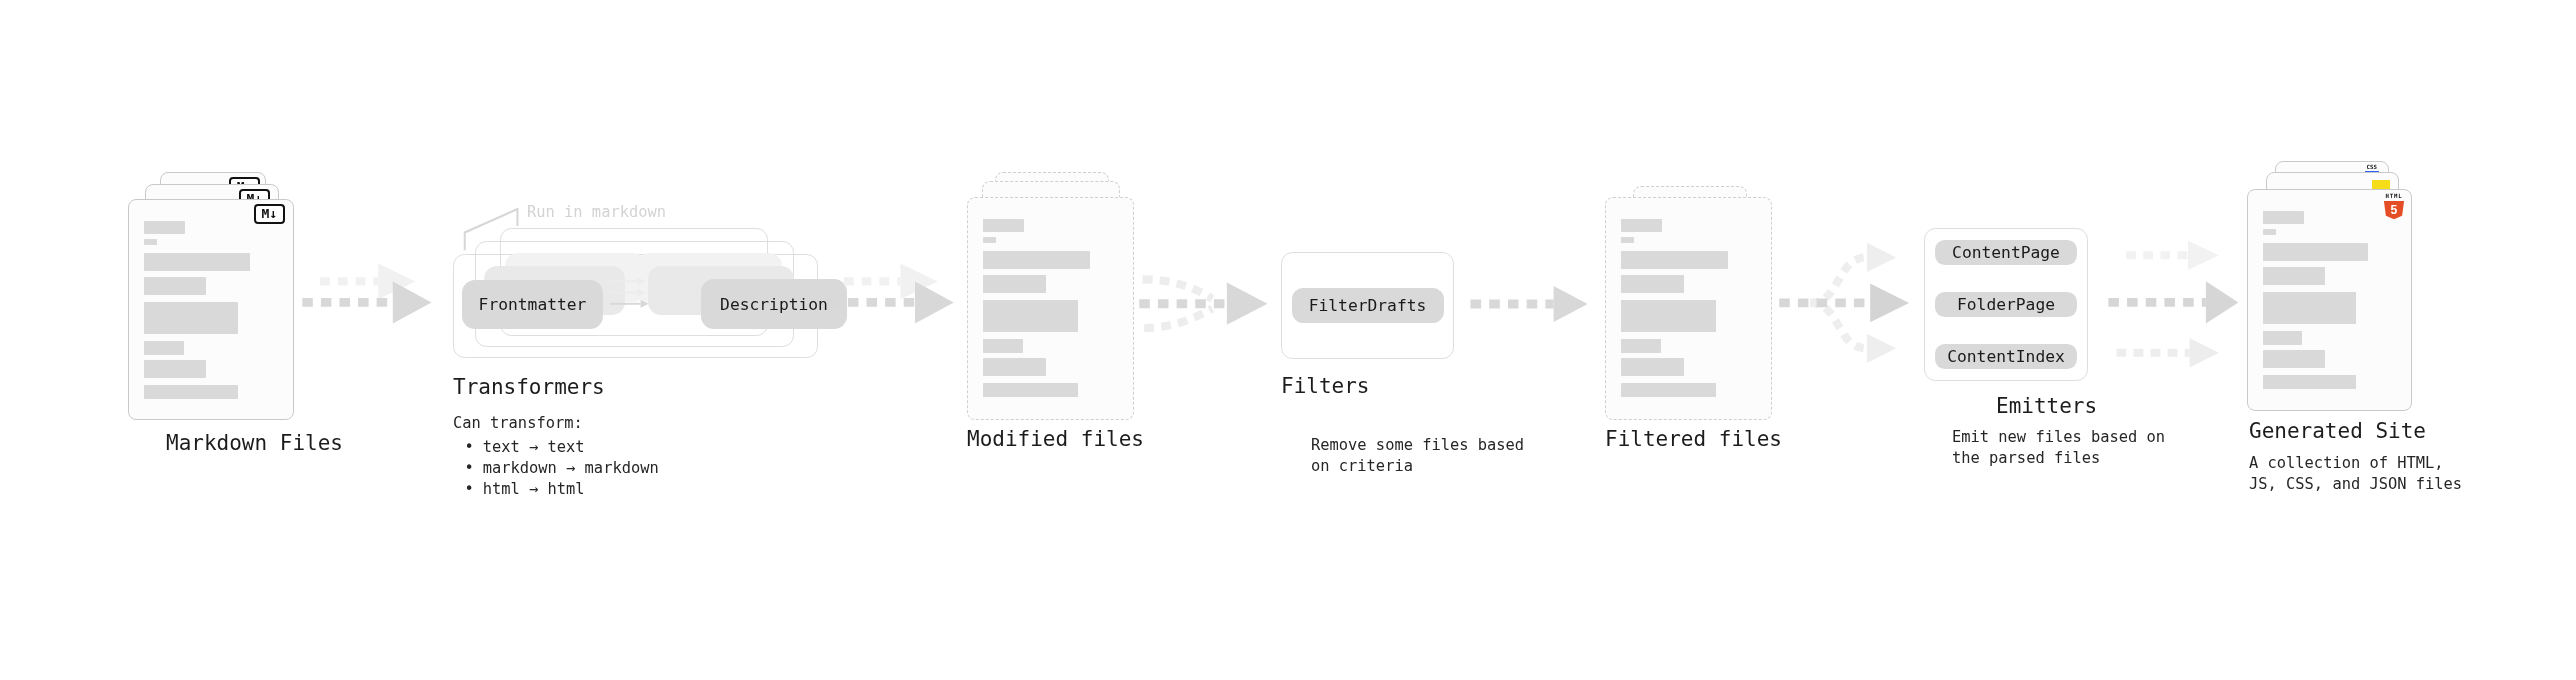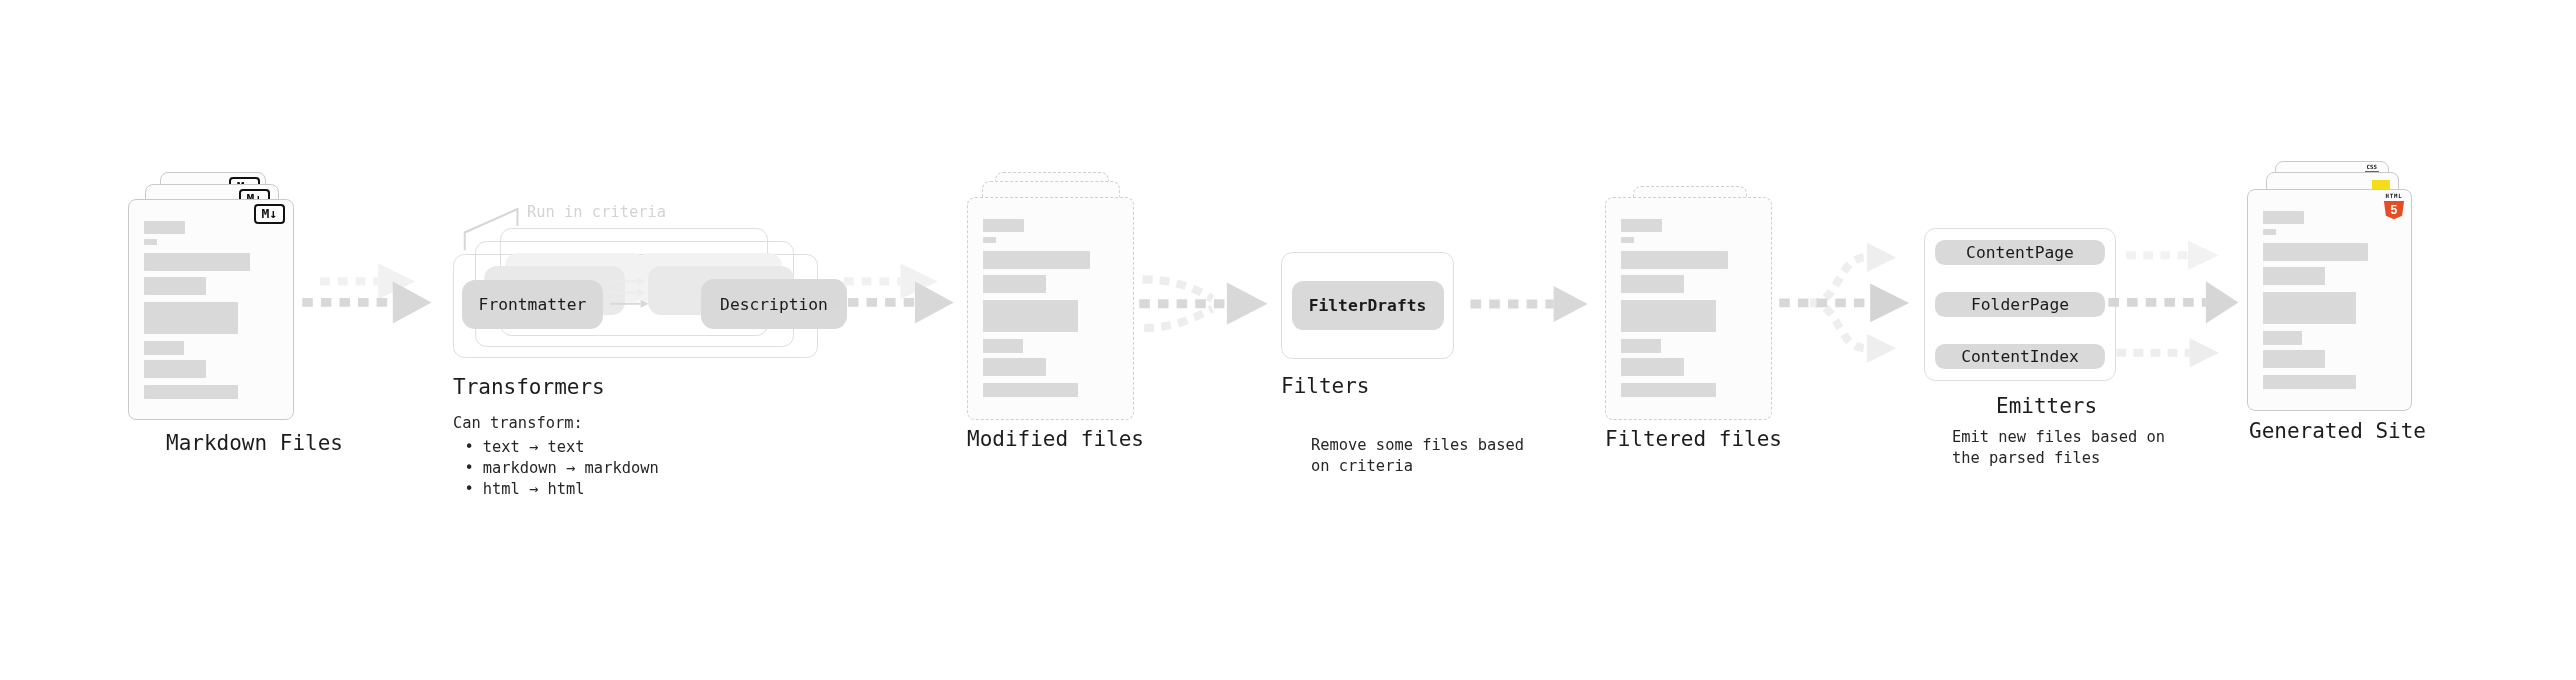--- a/index.html
+++ b/index.html
@@ -73,21 +73,21 @@
   <svg class="abs" style="left:297px;top:262px;" width="148" height="63" viewBox="0 0 182 78">
     <line x1="28" y1="24" x2="100" y2="24" stroke="#f1f1f1" stroke-width="10" stroke-dasharray="12 10"></line>
     <polygon points="100,2 146,24 100,46" fill="#f1f1f1"></polygon>
     <line x1="6" y1="50" x2="118" y2="50" stroke="#d8d8d8" stroke-width="11" stroke-dasharray="13 10"></line>
     <polygon points="118,24 166,50 118,76" fill="#d8d8d8"></polygon>
   </svg>
 
   <svg class="abs" style="left:455px;top:195px;" width="73" height="62" viewBox="0 0 90 76">
     <polyline points="12,68 12,46 77,17 77,38" fill="none" stroke="#d6d6d6" stroke-width="2.5"></polyline>
   </svg>
-  <div class="callout-text" style="left:527px;top:203px;">Run in criteria</div>
+  <div class="callout-text" style="left:527px;top:203px;">Run in markdown</div>
 
   <div class="stackbox" style="left:500px;top:228px;width:268px;height:108px;"></div>
   <div class="stackbox" style="left:475px;top:241px;width:319px;height:106px;"></div>
   <div class="stackbox" style="left:453px;top:254px;width:365px;height:104px;"></div>
 
   <div class="btn ghost2" style="left:505px;top:253px;width:141px;height:49px;"></div>
   <div class="btn ghost1" style="left:484px;top:266px;width:141px;height:49px;"></div>
   <div class="btn ghost2" style="left:636px;top:253px;width:146px;height:49px;"></div>
   <div class="btn ghost1" style="left:648px;top:266px;width:146px;height:49px;"></div>
 
@@ -144,21 +144,21 @@
   <div class="title" style="left:967px;top:427px;">Modified files</div>
 
   <svg class="abs" style="left:1136px;top:268px;" width="138" height="73" viewBox="0 0 170 90">
     <path d="M 8 14 C 45 14 72 24 94 38" fill="none" stroke="#ededed" stroke-width="10" stroke-dasharray="12 9"></path>
     <path d="M 10 74 C 45 74 72 62 94 50" fill="none" stroke="#ededed" stroke-width="10" stroke-dasharray="12 9"></path>
     <line x1="4" y1="44" x2="112" y2="44" stroke="#d8d8d8" stroke-width="11" stroke-dasharray="13 10"></line>
     <polygon points="112,18 162,44 112,70" fill="#d8d8d8"></polygon>
   </svg>
 
   <div class="panel" style="left:1281px;top:252px;width:173px;height:107px;display:flex;align-items:center;justify-content:center;">
-    <div class="pill" style="width:152px;height:49px;border-radius:11.4px;font-weight:bold;">FilterDrafts</div>
+    <div class="pill" style="width:152px;height:35px;border-radius:11.4px;">FilterDrafts</div>
   </div>
   <div class="title" style="left:1281px;top:374px;">Filters</div>
   <div class="caption" style="left:1311px;top:410px;margin-top:25px;">Remove some files based
 on criteria</div>
 
   <svg class="abs" style="left:1464px;top:281px;" width="127" height="46" viewBox="0 0 156 56">
     <line x1="8" y1="28" x2="110" y2="28" stroke="#d8d8d8" stroke-width="11" stroke-dasharray="13 10"></line>
     <polygon points="110,6 152,28 110,50" fill="#d8d8d8"></polygon>
   </svg>
 
@@ -179,21 +179,21 @@
 
   <svg class="abs" style="left:1776px;top:241px;" width="138" height="127" viewBox="0 0 170 156">
     <path d="M 42 76 C 66 76 72 54 82 40 C 88 29 96 21 110 20" fill="none" stroke="#eeeeee" stroke-width="10" stroke-dasharray="11 9"></path>
     <polygon points="112,2 148,20 112,38" fill="#eeeeee"></polygon>
     <path d="M 42 76 C 66 76 72 98 82 112 C 88 123 96 131 110 132" fill="none" stroke="#eeeeee" stroke-width="10" stroke-dasharray="11 9"></path>
     <polygon points="112,114 148,132 112,150" fill="#eeeeee"></polygon>
     <line x1="4" y1="76" x2="116" y2="76" stroke="#d7d7d7" stroke-width="11" stroke-dasharray="13 10"></line>
     <polygon points="116,52 164,76 116,100" fill="#d4d4d4"></polygon>
   </svg>
 
-  <div class="panel" style="left:1924px;top:228px;width:192px;height:153px;display:flex;flex-direction:column;gap:27px;padding:10.6px 9.8px;">
+  <div class="panel" style="left:1924px;top:228px;width:164px;height:153px;display:flex;flex-direction:column;gap:27px;padding:10.6px 9.8px;">
     <div class="pill" style="height:36px;">ContentPage</div>
     <div class="pill" style="height:36px;">FolderPage</div>
     <div class="pill" style="height:36px;">ContentIndex</div>
   </div>
   <div class="title" style="left:1996px;top:394px;">Emitters</div>
   <div class="caption" style="left:1924px;top:427px;margin-left:28px;">Emit new files based on
 the parsed files</div>
 
   <svg class="abs" style="left:2105px;top:239px;" width="140" height="130" viewBox="0 0 172 160">
     <line x1="26" y1="20" x2="102" y2="20" stroke="#f2f2f2" stroke-width="10" stroke-dasharray="12 9"></line>
@@ -225,15 +225,17 @@
         <i class="b2"></i>
         <i class="b3"></i>
         <i class="b4"></i>
         <i class="b5"></i>
         <i class="b6"></i>
         <i class="b7"></i>
         <i class="b8"></i>
       </div>
   </div>
   <div class="title" style="left:2249px;top:419px;">Generated Site</div>
+  <div class="caption" style="left:2249px;top:453px;">A collection of HTML,
+JS, CSS, and JSON files</div>
 
 </div>
 
 
 </body></html>

